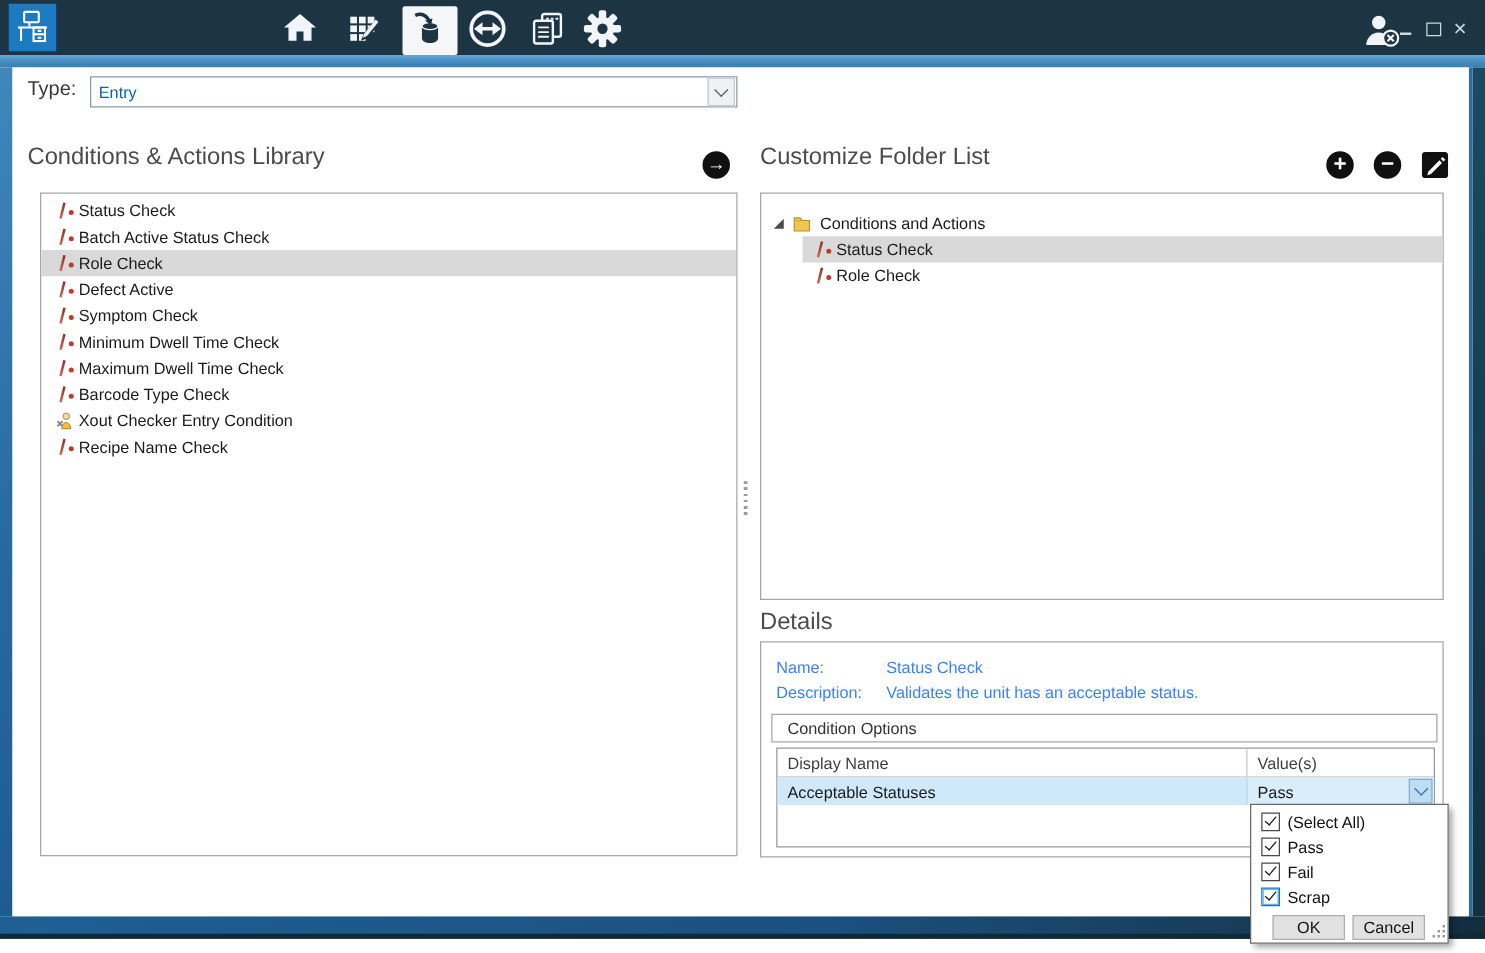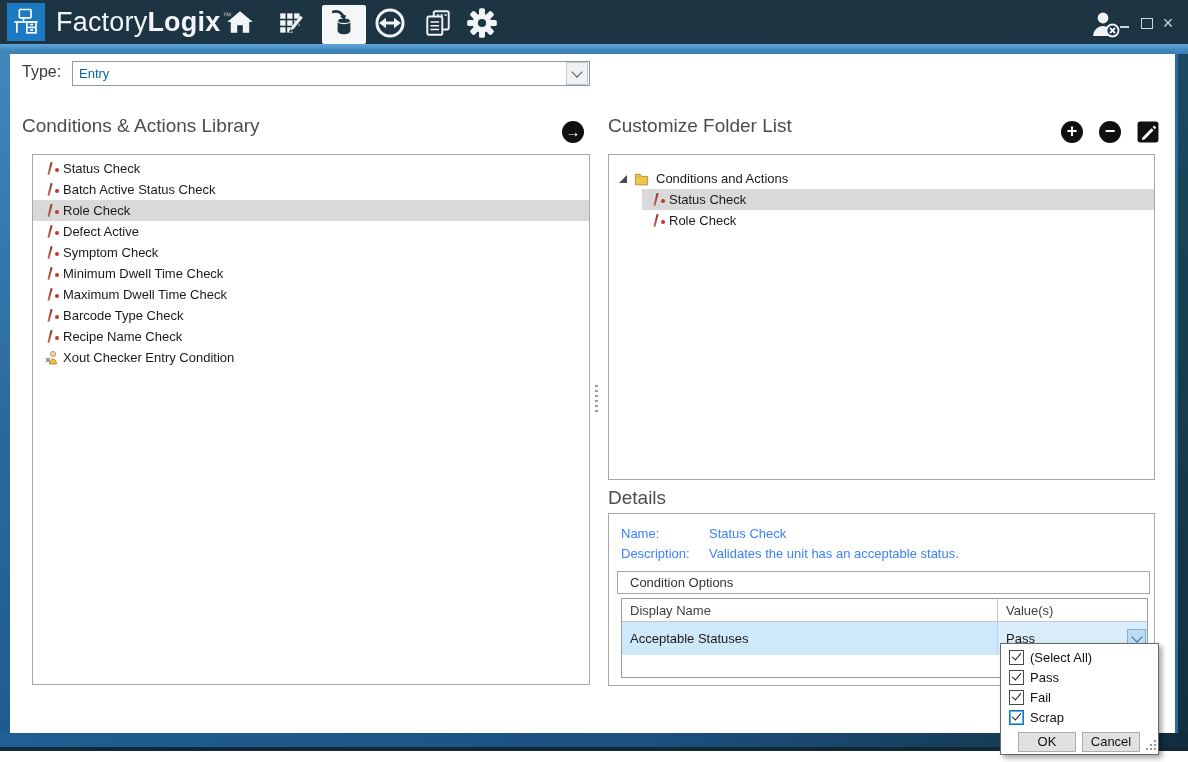--- a/index.html
+++ b/index.html
@@ -102,21 +102,21 @@
   .desc-value{left:100px;top:32px;}
   .options-group{position:absolute;left:8px;top:57px;width:533px;height:23px;border:1px solid #a7a7a7;
     box-sizing:border-box;display:flex;align-items:center;}
   .options-group span{padding-left:12px;font-size:13px;color:#333;}
   .options-table{position:absolute;left:12px;top:84px;width:527px;height:80px;border:1px solid #9a9a9a;
     box-sizing:border-box;display:flex;flex-direction:column;}
   .t-head{display:flex;height:22px;border-bottom:1px solid #c9c9c9;align-items:center;}
   .t-head .c1{flex:1;padding-left:8px;font-size:13px;color:#3f3f3f;}
   .t-head .c2{width:150px;padding-left:8px;font-size:13px;color:#3f3f3f;border-left:1px solid #c9c9c9;
     height:100%;display:flex;align-items:center;box-sizing:border-box;}
-  .t-row{display:flex;height:33px;background:#cfe9fb;align-items:center;cursor:default;}
+  .t-row{display:flex;height:22px;background:#cfe9fb;align-items:center;cursor:default;}
   .t-row .c1{flex:1;padding-left:8px;font-size:13px;color:#1a1a1a;}
   .t-row .c2{width:150px;height:100%;box-sizing:border-box;display:flex;align-items:center;
     background:#d9edfb;border-left:1px solid #b8d4e8;}
   .t-row .c2 .val{flex:1;padding-left:8px;font-size:13px;color:#1a1a1a;}
   .val-combo-btn{width:19px;height:20px;margin-right:1px;background:#bedcf2;border:1px solid #7fb0d8;
     box-sizing:border-box;display:flex;align-items:center;justify-content:center;cursor:pointer;}
   .val-combo-btn .chev{border-color:#2a70b8;}
 
   
   .popup{position:absolute;left:1000px;top:643px;width:159px;height:112px;background:#fff;
@@ -144,25 +144,20 @@
         <svg width="30" height="30" viewBox="0 0 36 36" fill="none" stroke="#ffffff" stroke-width="2">
           <rect x="10" y="3" width="14" height="10" rx="1"></rect>
           <path d="M15 13 v4"></path>
           <path d="M4 18 h28"></path>
           <path d="M7 18 v13"></path>
           <rect x="19" y="18" width="11" height="13"></rect>
           <path d="M19 24.5 h11"></path>
           <path d="M23 21.2 h3.5 M23 27.8 h3.5"></path>
         </svg>
       </div>
-      <div class="brand">
-        <span class="light">Factory</span>
-          <span class="bold">Logix</span>
-          <span class="tm">™</span>
-      </div>
 
       <div class="nav-active-box"></div>
 
       <div class="nav-btn" style="left:224px;">
         <svg width="30" height="30" viewBox="0 0 28 28" fill="#f2f5f7">
           <path d="M14 3 L26 13 h-3.4 v10 h-6 v-7 h-5.2 v7 h-6 V13 H2 Z"></path>
         </svg>
       </div>
       <div class="nav-btn" style="left:276px;">
         <svg width="30" height="30" viewBox="0 0 28 28">
@@ -275,33 +270,33 @@
           </div>
         <div class="lrow">
             <span class="cond-icon"></span>
             <span>Maximum Dwell Time Check</span>
           </div>
         <div class="lrow">
             <span class="cond-icon"></span>
             <span>Barcode Type Check</span>
           </div>
         <div class="lrow">
-            <span class="cond-icon"></span>
-            <span>Recipe Name Check</span>
-          </div>
-        <div class="lrow">
           <span class="xout-icon">
             <svg width="16" height="16" viewBox="0 0 16 16">
               <circle cx="9" cy="4" r="2.6" fill="#f3d9a6" stroke="#a98a4f" stroke-width="0.8"></circle>
               <path d="M5.5 14 c0-3.6 2-5 3.5-5 s3.5 1.4 3.5 5z" fill="#f0c03c" stroke="#a9841f" stroke-width="0.8"></path>
               <path d="M2 8 l4 4 M2 12 l4-4" stroke="#8b8b8b" stroke-width="1.6"></path>
             </svg>
           </span>
           <span>Xout Checker Entry Condition</span>
         </div>
+        <div class="lrow">
+            <span class="cond-icon"></span>
+            <span>Recipe Name Check</span>
+          </div>
       </div>
 
       <div class="splitter"></div>
 
       <span class="panel-title folders-title">Customize Folder List</span>
       <button class="circle-btn add-btn"></button>
       <button class="circle-btn remove-btn"></button>
       <button class="edit-btn">
         <svg width="22" height="22" viewBox="0 0 20 20">
           <rect x="0.5" y="0.5" width="19" height="19" rx="2.5" fill="#101010"></rect>

